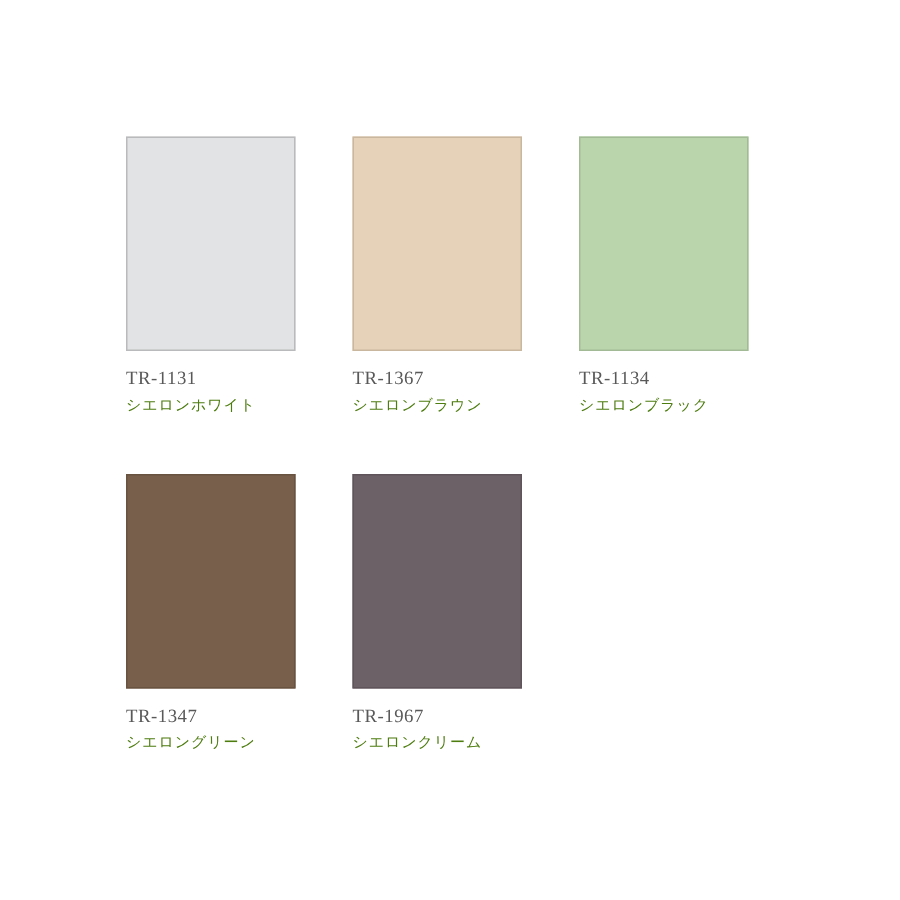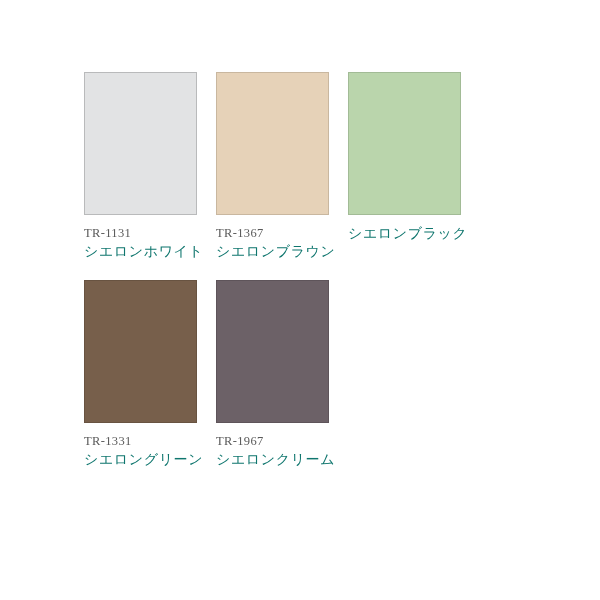--- a/index.html
+++ b/index.html
@@ -17,27 +17,26 @@
   .board {
     position: relative;
     width: 600px;
     height: 600px;
     background: #ffffff;
   }
 
   .swatch-grid {
     position: absolute;
     left: 84px;
-    top: 72px;
+    top: 91px;
     width: 430px;
     display: grid;
     grid-template-columns: 113px 113px 113px;
     column-gap: 38px;
     row-gap: 36px;
-    gap: 19px;
   }
 
   .swatch-cell {
     width: 113px;
   }
 
   .swatch-chip {
     width: 113px;
     height: 143px;
     box-sizing: border-box;
@@ -52,23 +51,23 @@
   .swatch-code {
     font-size: 12.5px;
     line-height: 18px;
     color: #595959;
     letter-spacing: 0.35px;
     white-space: nowrap;
     font-family: "Liberation Serif", "DejaVu Serif", serif;
   }
 
   .swatch-name {
-    font-size: 14px;
+    font-size: 10px;
     line-height: 19px;
-    color: #0f766e;
+    color: #4d7c0f;
     letter-spacing: 0.6px;
     white-space: nowrap;
     font-family: "DejaVu Sans", "Liberation Sans", sans-serif;
   }
 </style>
 </head>
 <body style="background: rgb(255, 255, 255);">
 
 <div class="board">
   <div class="swatch-grid">
@@ -86,28 +85,29 @@
       <div class="swatch-meta">
         <div class="swatch-code">TR-1367</div>
         <div class="swatch-name">シエロンブラウン</div>
       </div>
     </div>
 
 
     <div class="swatch-cell">
       <div class="swatch-chip" style="background: rgb(186, 213, 172); border-color: rgb(162, 187, 150);"></div>
       <div class="swatch-meta">
+        <div class="swatch-code">TR-1134</div>
         <div class="swatch-name">シエロンブラック</div>
       </div>
     </div>
 
     <div class="swatch-cell">
       <div class="swatch-chip" style="background: rgb(119, 95, 75); border-color: rgb(104, 83, 65);"></div>
       <div class="swatch-meta">
-        <div class="swatch-code">TR-1331</div>
+        <div class="swatch-code">TR-1347</div>
         <div class="swatch-name">シエロングリーン</div>
       </div>
     </div>
 
     <div class="swatch-cell">
       <div class="swatch-chip" style="background: rgb(108, 97, 103); border-color: rgb(94, 84, 90);"></div>
       <div class="swatch-meta">
         <div class="swatch-code">TR-1967</div>
         <div class="swatch-name">シエロンクリーム</div>
       </div>

